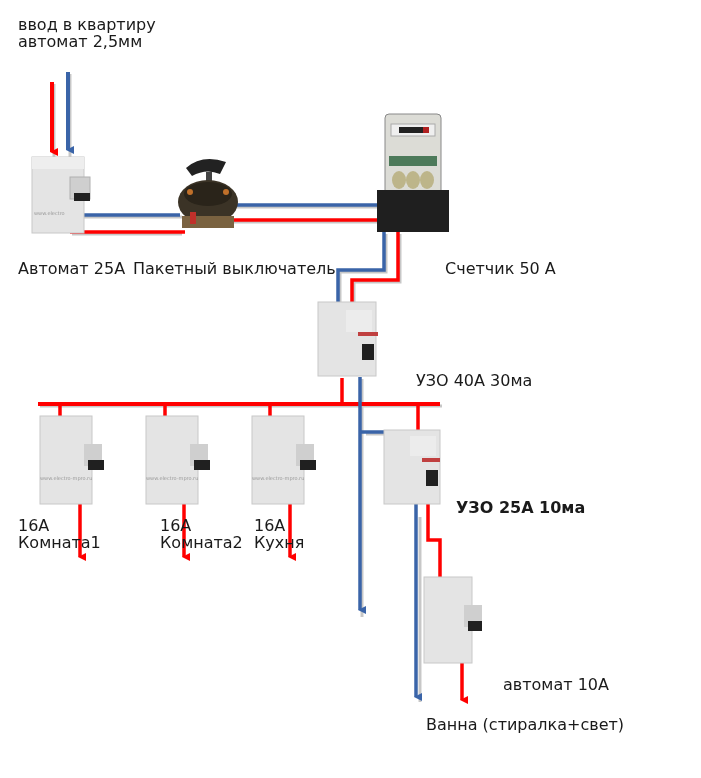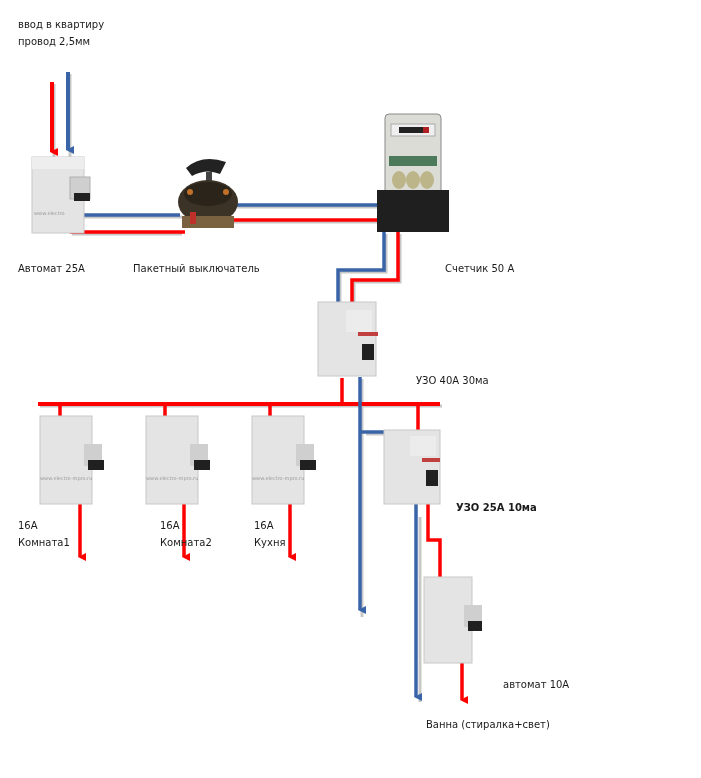--- a/index.html
+++ b/index.html
@@ -1,18 +1,18 @@
 <!DOCTYPE html>
 <html><head>
 <meta charset="utf-8">
 <style>
   html, body { margin:0; padding:0; background:#ffffff; }
   body { width:701px; height:778px; position:relative; overflow:hidden;
          font-family:"DejaVu Sans", sans-serif; }
-  .lbl { position:absolute; font-size:10px; color:#1a1a1a; white-space:nowrap; line-height:17px; }
+  .lbl { position:absolute; font-size:16px; color:#1a1a1a; white-space:nowrap; line-height:17px; }
   svg#wires { position:absolute; left:0; top:0; }
   .dev { position:absolute; }
 </style>
 </head>
 <body>
 
 <svg id="wires" width="701" height="778">
   <defs>
     <marker id="arrRed" markerWidth="8" markerHeight="8" refX="4" refY="6" orient="auto" markerUnits="userSpaceOnUse">
       <path d="M0,0 L8,0 L4,8 z" fill="#ff0000"></path>
@@ -151,21 +151,21 @@
 <div class="dev" style="left:422px;top:575px;width:70px;height:92px;">
   <svg width="70" height="92">
       <rect x="2" y="2" width="48" height="86" fill="#e4e4e4" stroke="#c8c8c8"></rect>
       <rect x="42" y="30" width="18" height="22" fill="#cfcfcf"></rect>
       <rect x="46" y="46" width="14" height="10" fill="#202020"></rect>
     </svg>
 </div>
 
 <div class="lbl" style="left:18px;top:16px;">
   <div>ввод в квартиру</div>
-  <div>провод 2,5мм</div>
+  <div>автомат 2,5мм</div>
 </div>
 <div class="lbl" style="left:18px;top:260px;">Автомат 25А</div>
 <div class="lbl" style="left:133px;top:260px;text-align:left;">
   <div>Пакетный выключатель</div>
 </div>
 <div class="lbl" style="left:401px;top:260px;padding-left:44px;">Счетчик 50 А</div>
 <div class="lbl" style="left:396px;top:372px;margin-left:20px;">УЗО 40А 30ма</div>
 <div class="lbl" style="left:456px;top:499px;font-weight:bold;">УЗО 25А 10ма</div>
 <div class="lbl" style="left:503px;top:676px;">автомат 10А</div>
 <div class="lbl" style="left:426px;top:716px;">Ванна  (стиралка+свет)</div>

